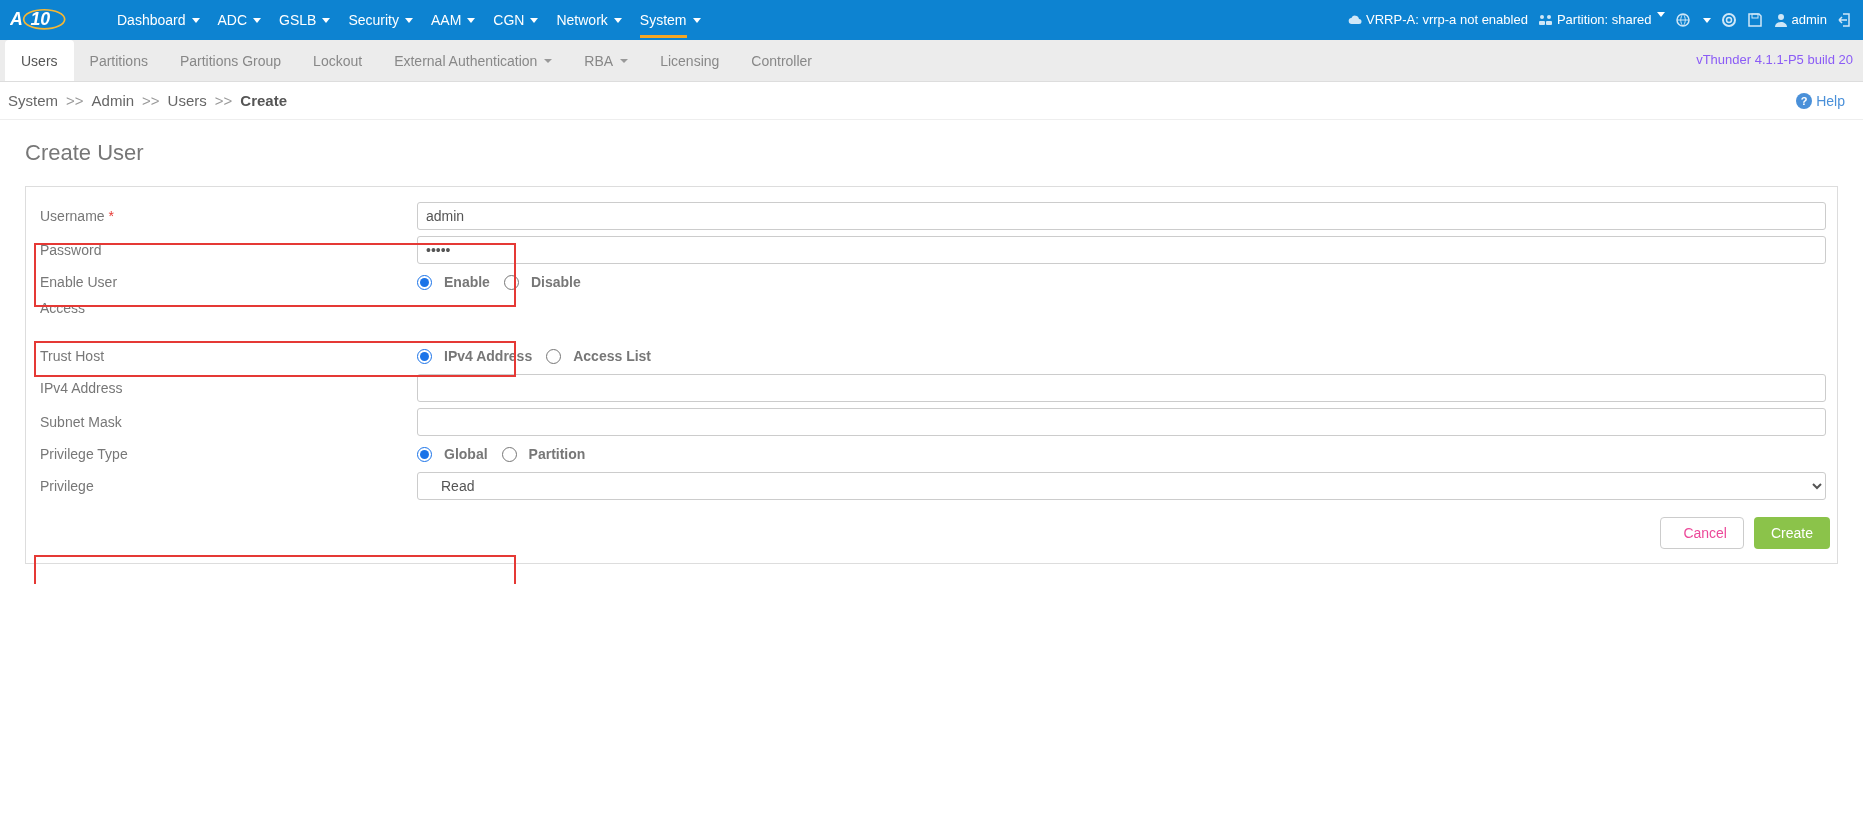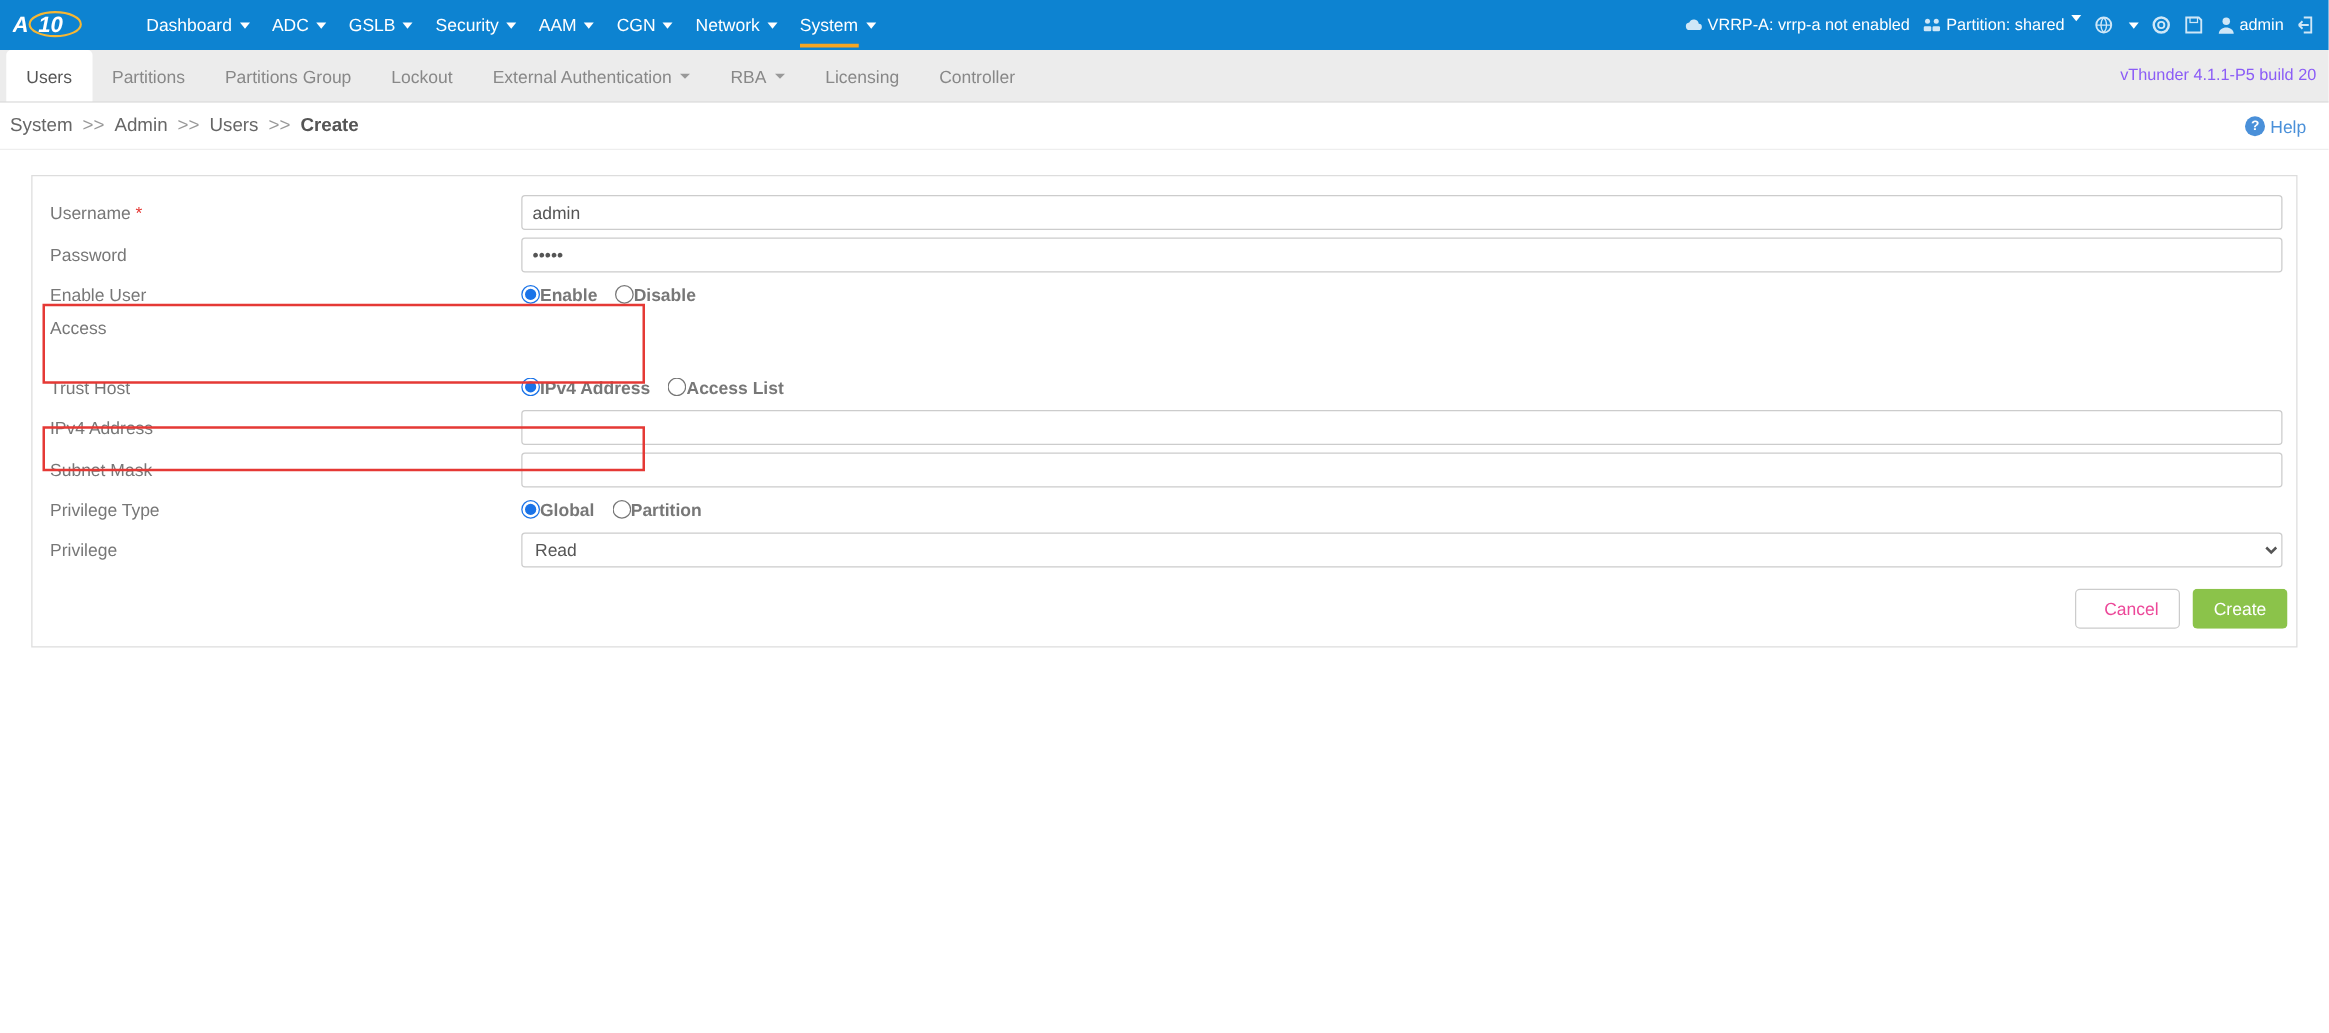--- a/index.html
+++ b/index.html
@@ -90,29 +90,29 @@
     input[type="text"], input[type="password"] {
       width: 100%;
       padding: 5px 8px;
       border: 1px solid #ccc;
       border-radius: 3px;
       font-size: 14px;
       color: #555;
     }
     select {
       width: 100%;
-      padding: 4px 6px;
+      padding: 4px 19px;
       border: 1px solid #ccc;
       border-radius: 3px;
       font-size: 14px;
       color: #555;
       background: #fff;
     }
 
-    .radio-opt, .check-opt { display: flex; align-items: flex-start; gap: 0; font-weight: bold; color: #777; font-size:14px;}
+    .radio-opt, .check-opt { display: flex; align-items: center; gap: 12px; font-weight: bold; color: #777; font-size:14px;}
     input[type="radio"], input[type="checkbox"] { width: 15px; height: 15px; accent-color: #1a73e8; }
 
     .access-box {
       flex: 1;
       border: 1px solid #ddd;
       border-radius: 3px;
       padding: 6px 8px;
       display: flex;
       flex-direction: column;
       gap: 6px;
@@ -265,20 +265,21 @@
   <span class="crumb">Users</span>
   <span class="sep">&gt;&gt;</span>
   <span class="current">Create</span>
   <a class="help-link">
     <span class="help-icon">?</span>
     <span>Help</span>
   </a>
 </div>
 
 <div class="page">
+  <h1 class="page-title">Create User</h1>
 
   <div class="form-panel">
 
     <div class="form-row">
       <div class="form-label"><span>Username</span> <span class="req">*</span></div>
       <div class="form-control-area">
         <input type="text" value="admin" style="">
       </div>
     </div>
 

